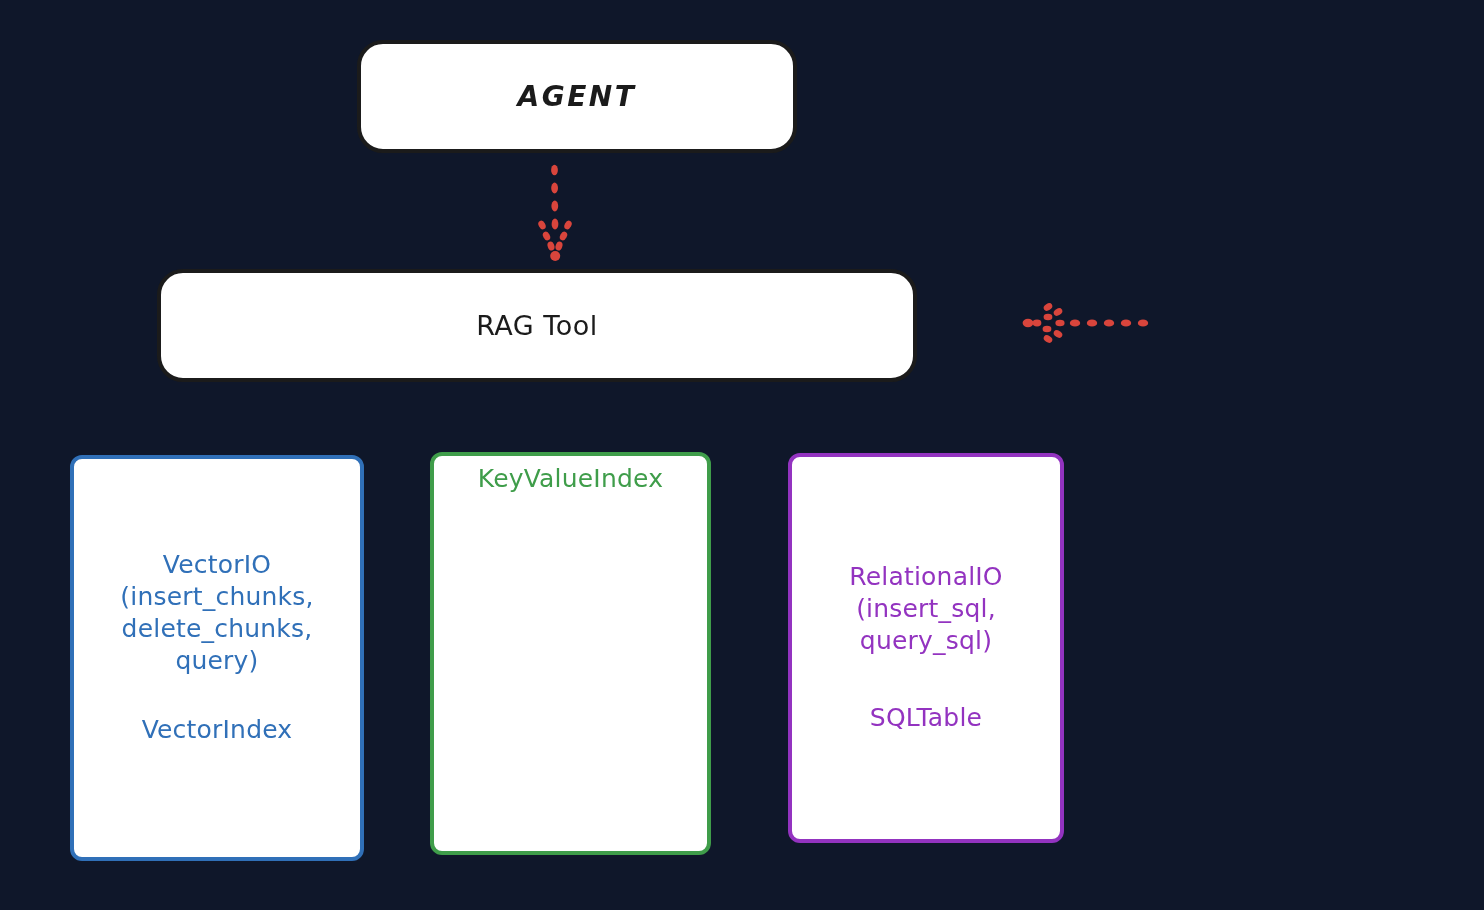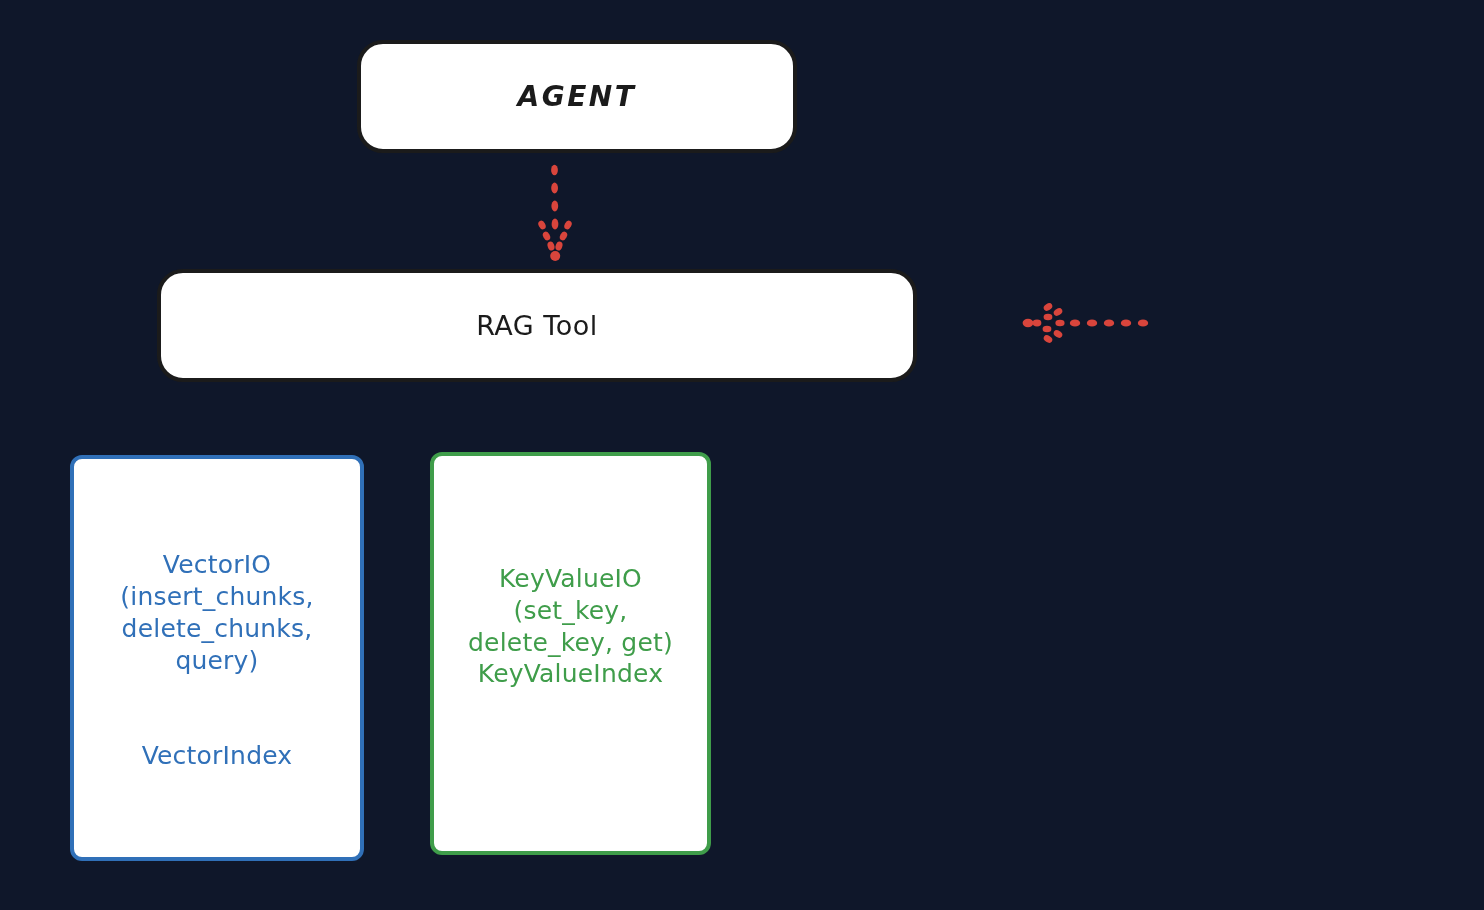--- a/index.html
+++ b/index.html
@@ -137,24 +137,27 @@
       <ellipse cx="8" cy="23" rx="5.4" ry="4.2"></ellipse>
     </g>
   </svg>
 
 
   <div class="node node-api" style="left:70px; top:455px; width:294px; height:406px; border-color:#3070b8;">
     <span class="api-title" style="color:#3070b8; margin-top:82px;">VectorIO
 (insert_chunks,
 delete_chunks,
 query)</span>
-    <span class="api-index" style="color:#3070b8; margin-top:64px;">VectorIndex</span>
+    <span class="api-index" style="color:#3070b8; margin-top:38px;">VectorIndex</span>
   </div>
 
   <div class="node node-api" style="left:430px; top:452px; width:281px; height:403px; border-color:#3f9d4a;">
-    <span class="api-title" style="color:#3f9d4a; margin-top:99px;">KeyValueIO
-(set_key,
-delete_key, get)</span>
     <span class="api-index" style="color:#3f9d4a; ">KeyValueIndex</span>
   </div>
 
+  <div class="node node-api" style="left:788px; top:453px; width:276px; height:390px; border-color:#9333c0;">
+    <span class="api-title" style="color:#9333c0; margin-top:96px;">RelationalIO
+(insert_sql,
+query_sql)</span>
+    <span class="api-index" style="color:#9333c0; margin-top:46px;">SQLTable</span>
+  </div>
 
 </div>
 
 </body></html>

